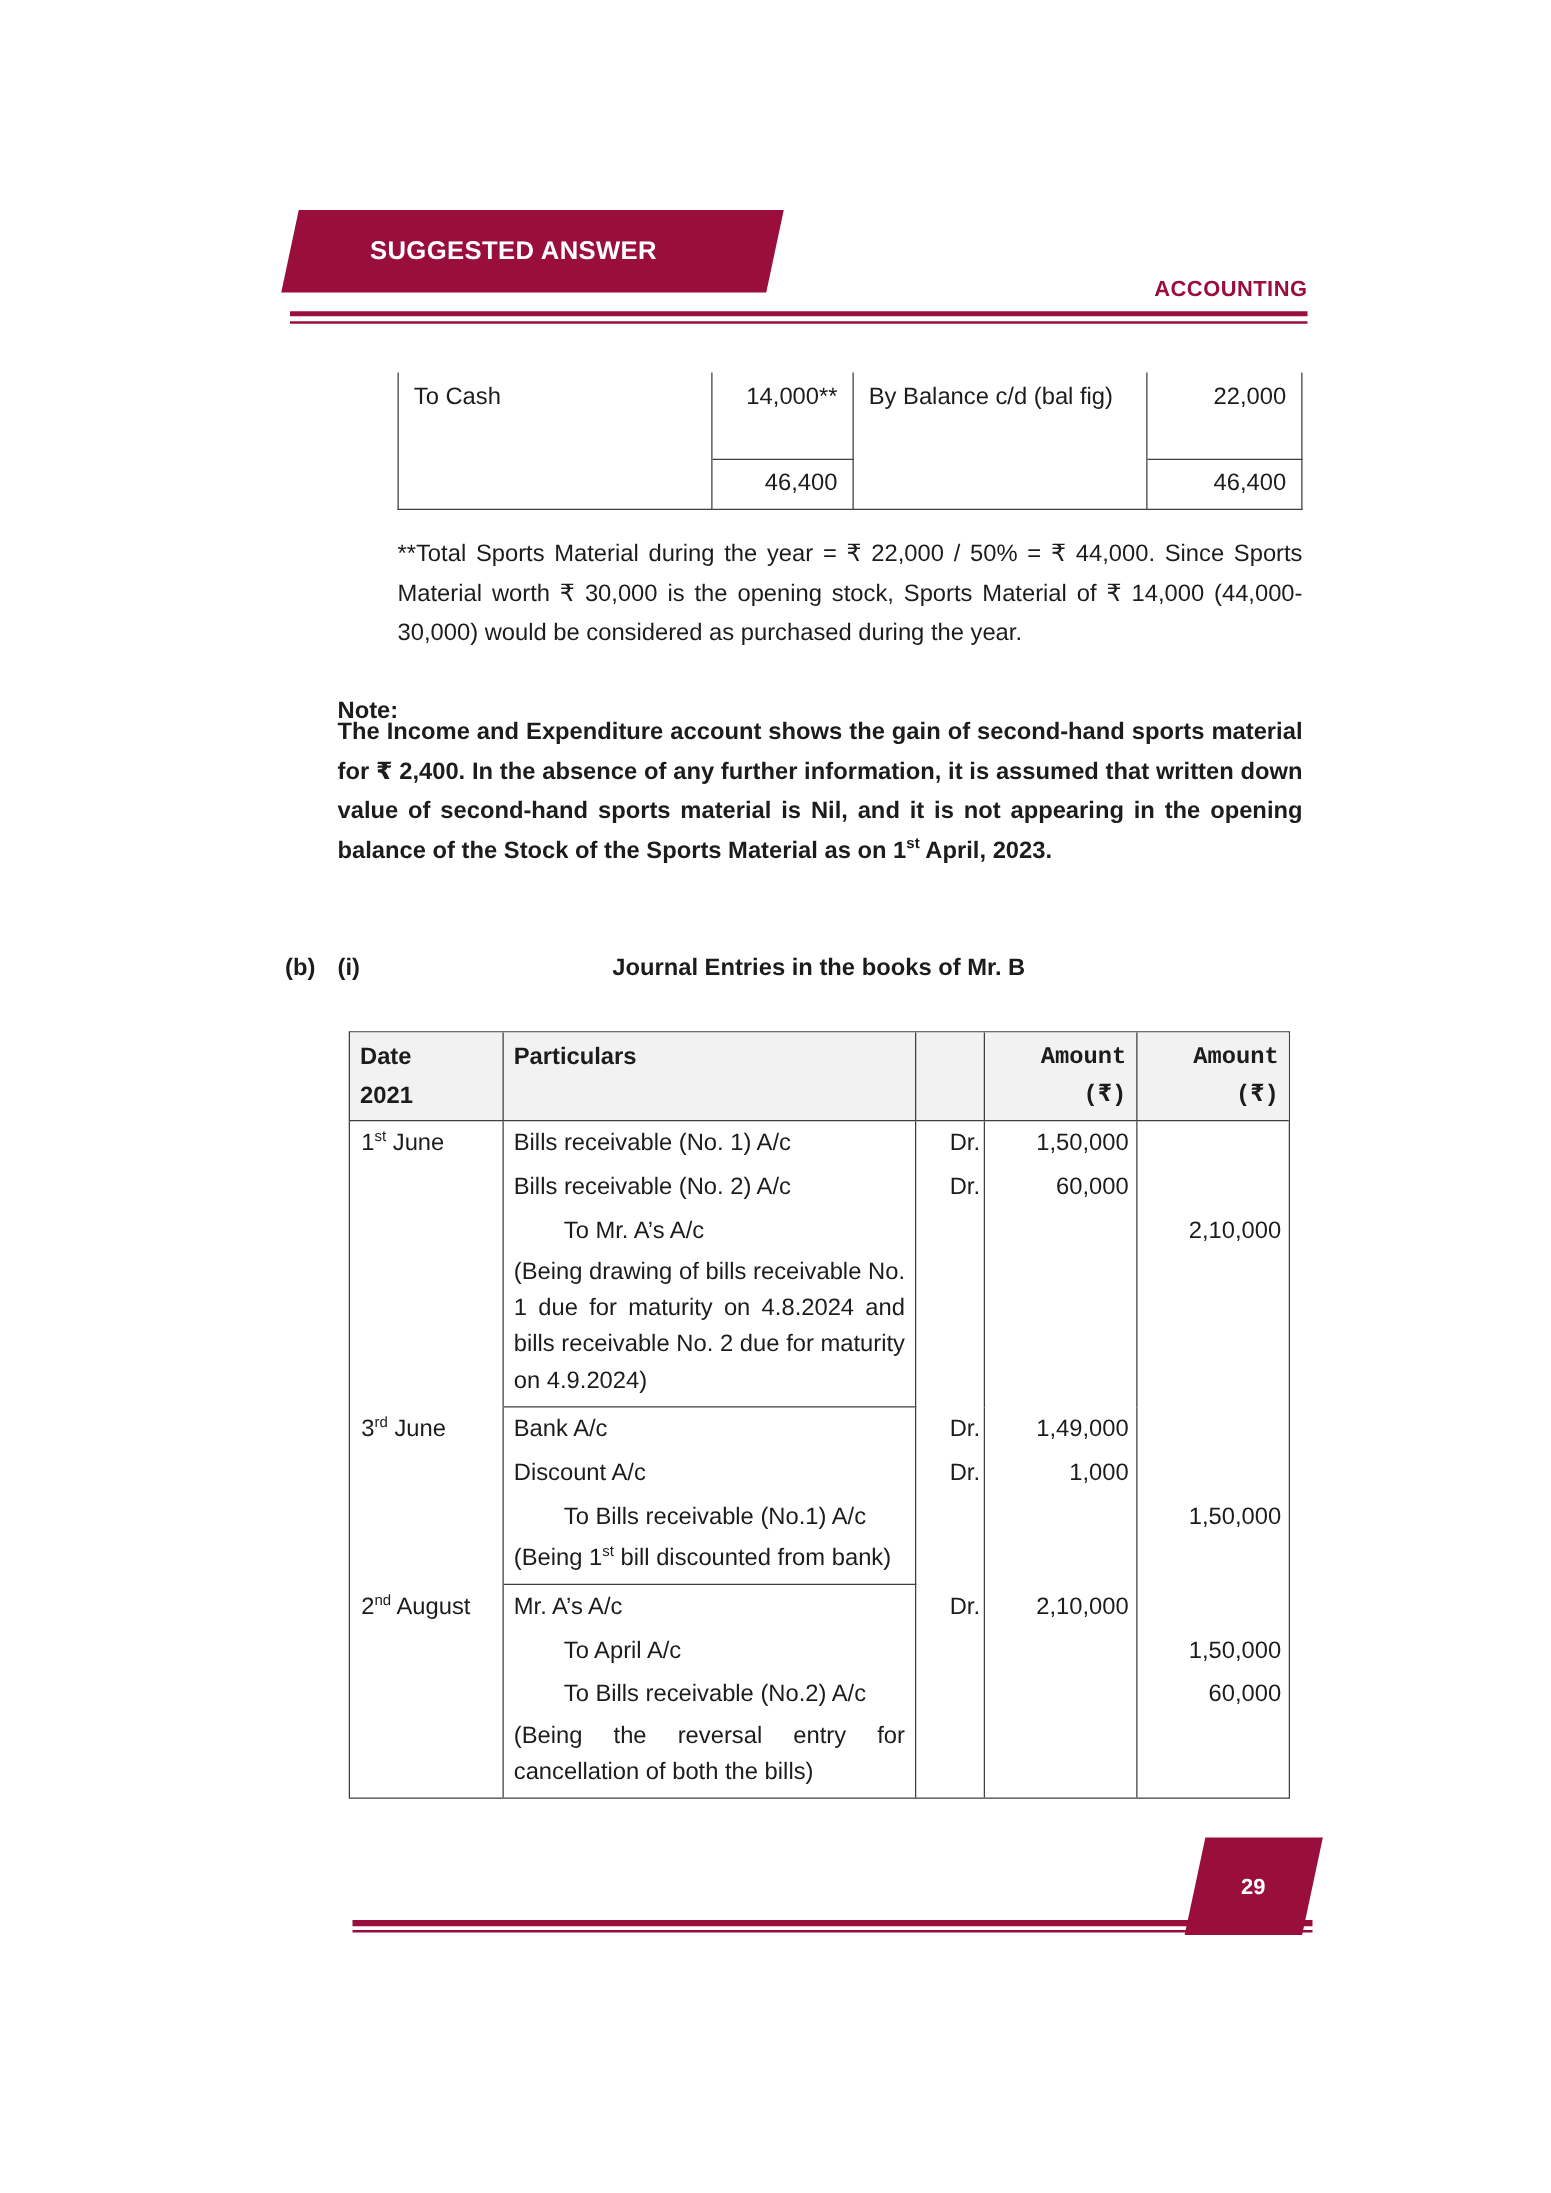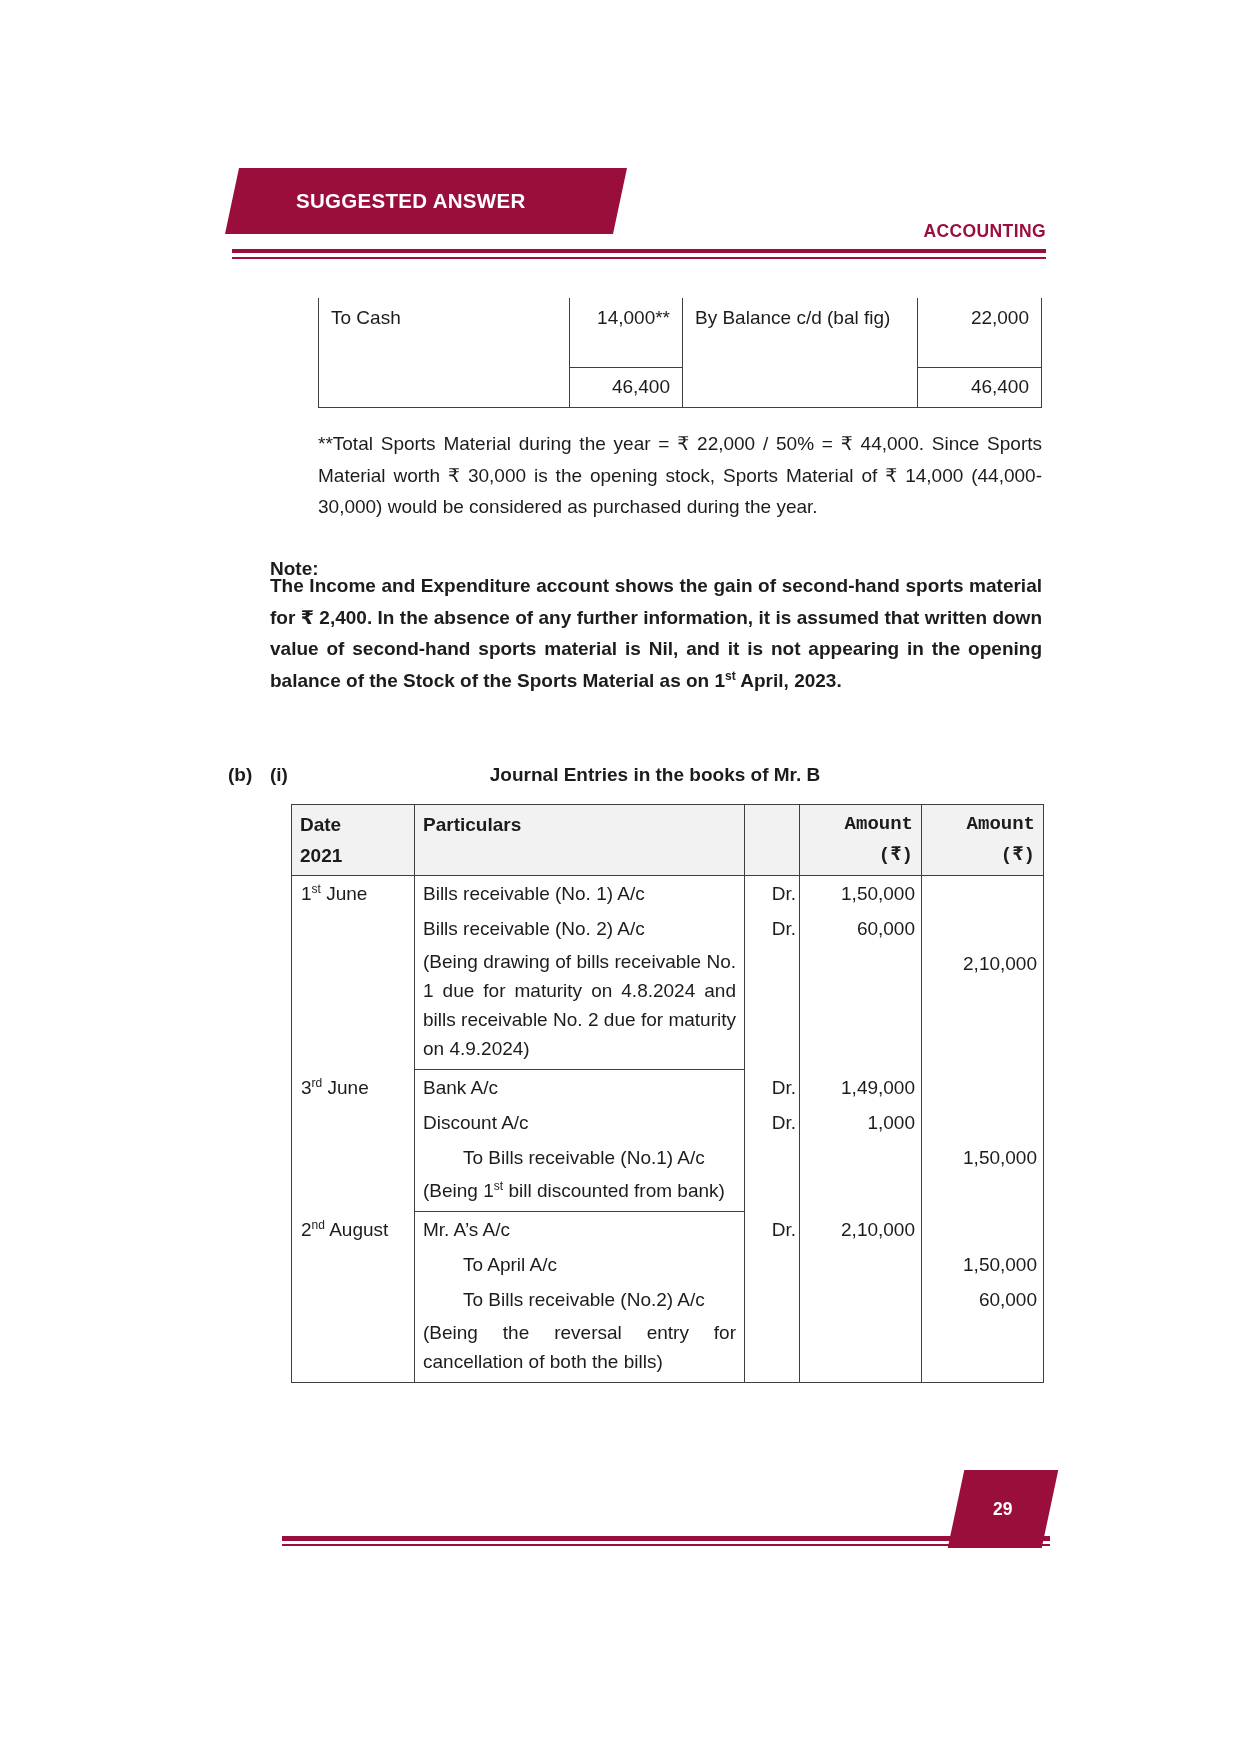--- a/index.html
+++ b/index.html
@@ -56,21 +56,21 @@
     text-align:justify; line-height:31.5px;font-weight:bold;
   }
 
   
   .jheading { position:absolute; left:228px; top:764px; width:820px; font-weight:bold; }
   .jheading .hb { position:absolute; left:0; }
   .jheading .hi { position:absolute; left:42px; }
   .jheading .ht { display:block; margin-left:52px; width:750px; text-align:center; }
 
   
-  .jt { position:absolute; left:279px; top:804px; width:751px; border:1.7px solid var(--line);margin-left:12px; }
+  .jt { position:absolute; left:279px; top:825px; width:751px; border:1.7px solid var(--line); }
   .jhead { display:flex; background:#f2f2f2; border-bottom:1.7px solid var(--line); }
   .jhead > div { box-sizing:border-box; padding:4px 8px; font-weight:bold; line-height:31px; min-height:70px; }
   .w-date { width:123px; } .w-part { width:330px; } .w-dr { width:55px; } .w-a1 { width:122px; } .w-a2 { flex:1; }
   .br { border-right:1.7px solid var(--line); }
   .ar { text-align:right;font-family:Liberation Mono, monospace; }
 
   .jentry { display:flex; }
   .jdate {
     width:123px; box-sizing:border-box; border-right:1.7px solid var(--line);
     padding:0 0 0 9px; line-height:35px; white-space:nowrap;
@@ -149,20 +149,21 @@
         <div>Amount</div>
         <div>(₹)</div>
       </div>
     </div>
 
     <div class="jentry">
       <div class="jdate"><span>1</span><sup>st</sup><span> June</span></div>
       <div class="jpart">
         <div class="jline">Bills receivable (No. 1) A/c</div>
         <div class="jline">Bills receivable (No. 2) A/c</div>
+        <div class="jline ind">To Mr. A’s A/c</div>
         <div class="jnarr"><span>(Being drawing of bills receivable No. 1 due for maturity on 4.8.2024 and bills receivable No. 2 due for maturity on 4.9.2024)</span><sup></sup><span></span></div>
       </div>
       <div class="jdr">
         <div class="jline">Dr.</div>
         <div class="jline">Dr.</div>
         <div class="jline"></div>
       </div>
       <div class="ja1">
         <div class="jline">1,50,000</div>
         <div class="jline">60,000</div>

